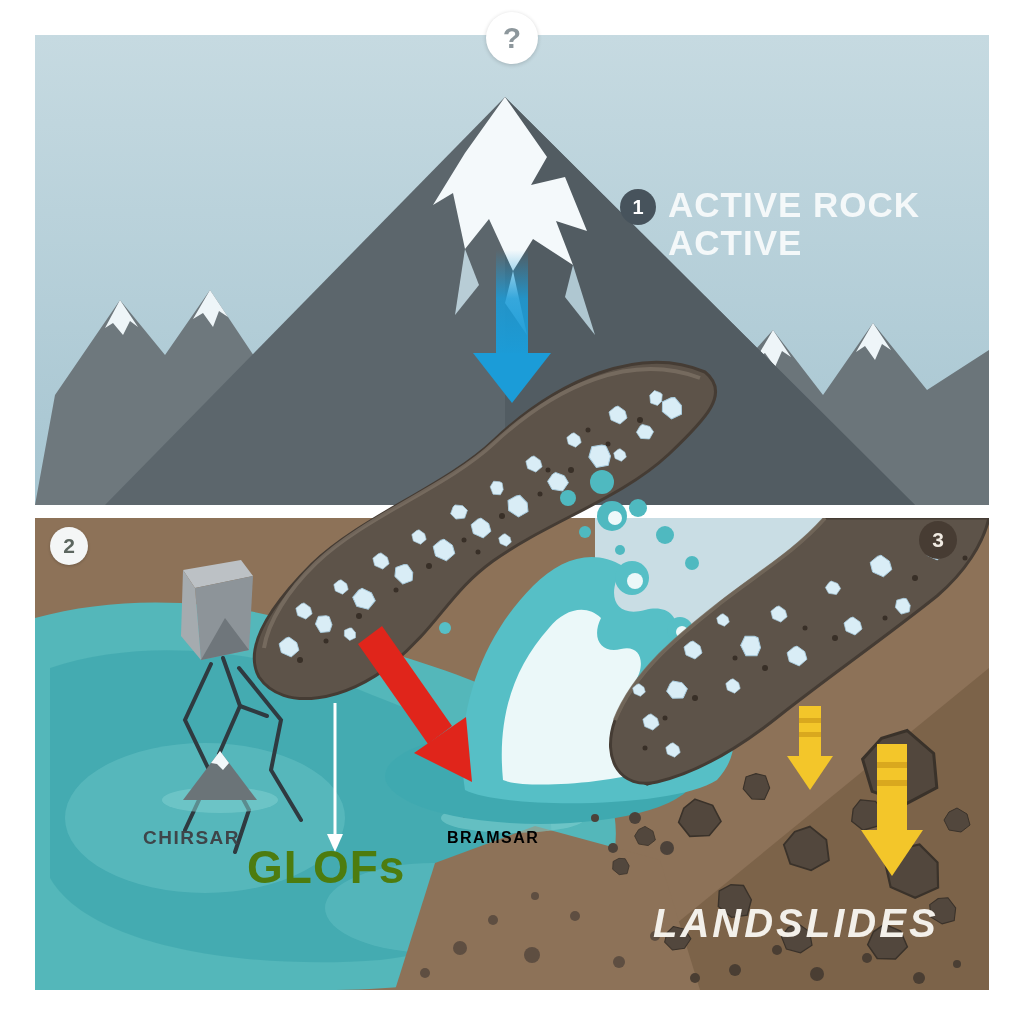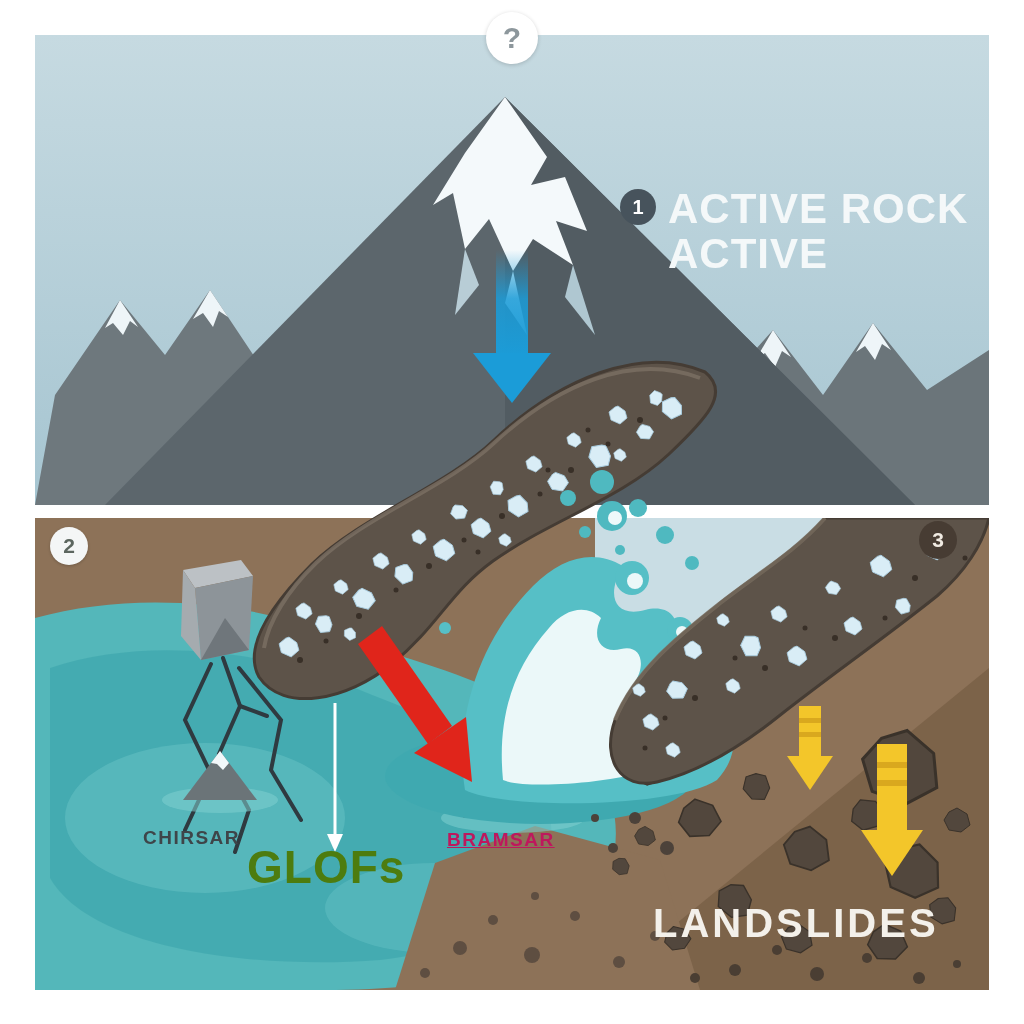--- a/index.html
+++ b/index.html
@@ -10,25 +10,25 @@
   .panel-top { left:35px; top:35px; width:954px; height:470px; }
   .panel-bottom { left:35px; top:518px; width:954px; height:472px; }
   .panel svg { display:block; width:100%; height:100%; }
   .overlay { position:absolute; left:0; top:0; width:1024px; height:1024px; z-index:2; pointer-events:none; }
   .badge { position:absolute; z-index:3; border-radius:50%; display:flex; align-items:center; justify-content:center; font-weight:bold; }
   .badge-question { left:486px; top:12px; width:52px; height:52px; background:#ffffff; color:#8d979c; font-size:30px; box-shadow:0 1px 4px rgba(0,0,0,.18); }
   .badge-1 { left:620px; top:189px; width:36px; height:36px; background:#47535c; color:#ffffff; font-size:20px; }
   .badge-2 { left:50px; top:527px; width:38px; height:38px; background:#f4f6f6; color:#5c665f; font-size:21px; box-shadow:0 1px 3px rgba(0,0,0,.2); }
   .badge-3 { left:919px; top:521px; width:38px; height:38px; background:#473c33; color:#f0eae2; font-size:21px; }
   .label { position:absolute; z-index:3; font-weight:bold; white-space:nowrap; }
-  .label-glacier { left:668px; top:186px; color:#f4f8f9; font-size:42px; line-height:1.08; letter-spacing:1px; }
+  .label-glacier { left:668px; top:186px; color:#f4f8f9; font-size:35px; line-height:1.08; letter-spacing:1px; }
   .label-chirsar { left:143px; top:827px; color:#3e4549; font-size:19px; letter-spacing:1.5px; }
-  .label-bramsar { left:447px; top:829px; color:#be185d; font-size:19px; letter-spacing:1.5px;text-decoration:underline; }
+  .label-bramsar { left:447px; top:829px; color:#000000; font-size:16px; letter-spacing:1.5px; }
   .label-glofs { left:247px; top:840px; color:#4d7c0f; font-size:46px; letter-spacing:1px; }
-  .label-landslides { left:653px; top:901px; color:#f3f0ea; font-size:40px; letter-spacing:3px; }
+  .label-landslides { left:653px; top:901px; color:#f3f0ea; font-size:40px; letter-spacing:3px;font-style:italic; }
 </style>
 </head>
 <body>
 
 <div class="canvas">
 
   <div class="panel panel-top">
     <svg viewBox="0 0 954 470">
       <defs>
         <linearGradient id="skyG" x1="0" y1="0" x2="0" y2="1">

